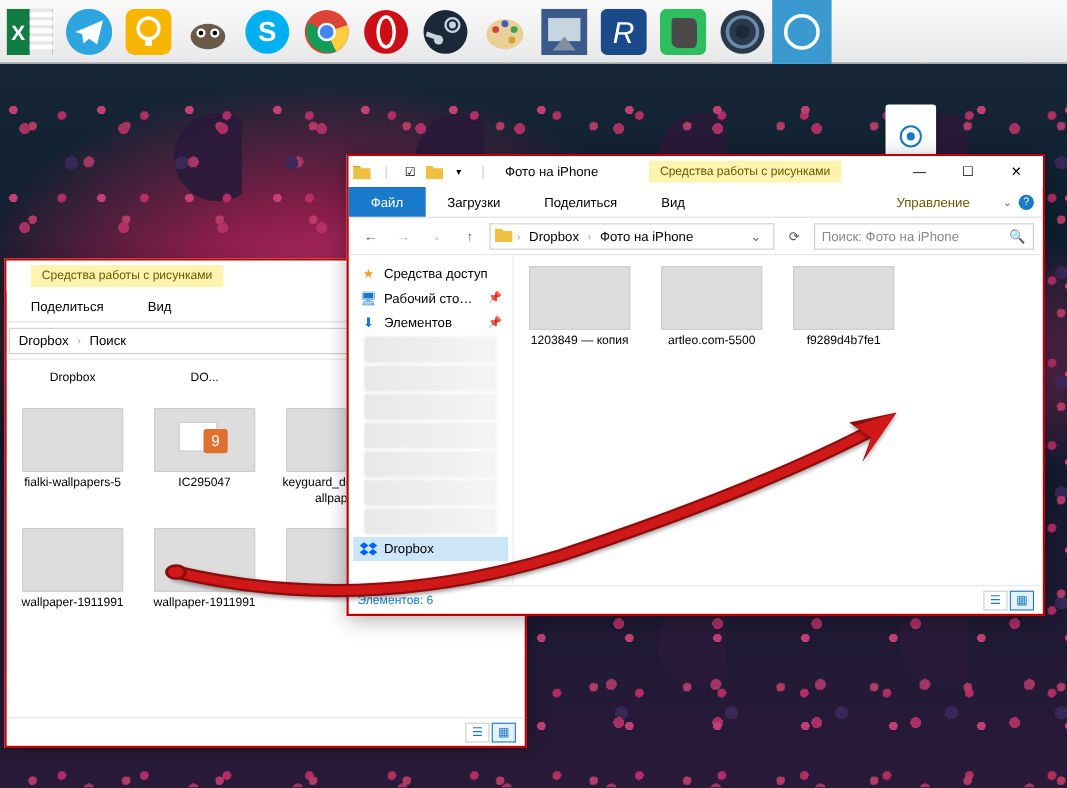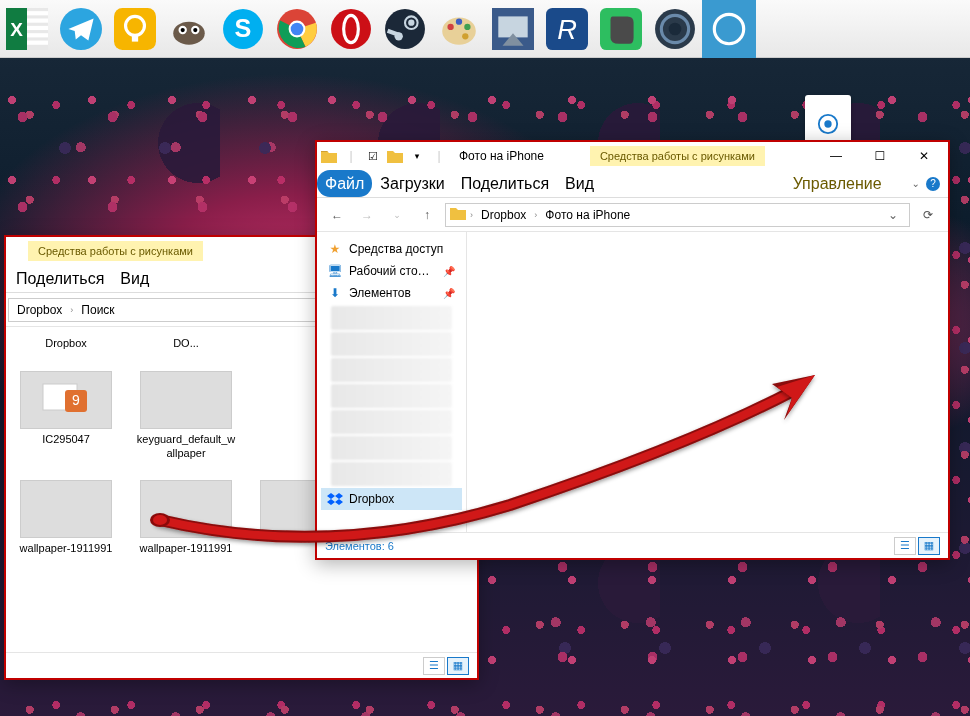--- a/index.html
+++ b/index.html
@@ -40,21 +40,21 @@
 .titlebar { height:28px; background:#fff; display:flex; align-items:center; padding:0 2px; gap:6px; }
 .titlebar .qat { display:flex; gap:2px; align-items:center; }
 .titlebar .qat span { width:20px; height:20px; display:flex; align-items:center; justify-content:center; }
 .titlebar .wtitle { margin-left:4px; font-size:12px; }
 .titlebar .tooltab { font-size:11px; padding:0 10px; height:20px; display:flex; align-items:center; margin-left:auto; }
 .titlebar .tooltab.yellow { background:#fff3b0; color:#6a5a00; }
 .titlebar .winbtns { display:flex; margin-left:auto; }
 .titlebar .winbtn { width:44px; height:28px; display:flex; align-items:center; justify-content:center; font-size:12px; }
 
 .ribbon-tabs { height:28px; display:flex; align-items:stretch; border-bottom:1px solid #ddd; }
-.ribbon-tab { padding:0 8px; display:flex; align-items:center; font-size:16px; cursor:pointer;border-radius:13px; }
+.ribbon-tab { padding:0 20px; display:flex; align-items:center; font-size:12px; cursor:pointer; }
 .ribbon-tab.file { background:#1979ca; color:#fff; }
 .ribbon-tab.context { color:#6a5a00; margin-left:auto; padding-right:30px; }
 .ribbon-spacer { flex:1; }
 .ribbon-end-icons { display:flex; align-items:center; gap:6px; padding-right:8px; }
 .help-circle { width:14px; height:14px; border-radius:50%; background:#1979ca; color:#fff; display:flex; align-items:center; justify-content:center; font-size:10px; }
 
 .addrrow { height:34px; display:flex; align-items:center; gap:6px; padding:0 8px; border-bottom:1px solid #e5e5e5; }
 .navbtn { width:24px; height:24px; display:flex; align-items:center; justify-content:center; color:#555; border-radius:2px; }
 .navbtn.dis { color:#bbb; }
 .addrbox { flex:1; height:24px; border:1px solid #ccc; display:flex; align-items:center; padding:0 4px; gap:4px; font-size:12px; }
@@ -256,20 +256,24 @@
   </div>
   <div class="body">
     <div class="content back">
       <div class="fileitem">
           <div class="fname">Dropbox</div>
         </div>
       <div class="fileitem">
           <div class="fname">DO...</div>
         </div>
       <div style="width:100%;height:0;"></div>
+      <div class="fileitem">
+          <div class="thumb th-blue1"></div>
+          <div class="fname">fialki-wallpapers-5</div>
+        </div>
       <div class="fileitem">
           <div class="thumb th-ic">
             <svg width="50" height="36" viewBox="0 0 50 36">
               <rect x="2" y="2" width="34" height="26" fill="#fff" stroke="#ccc"></rect>
               <rect x="24" y="8" width="22" height="22" rx="3" fill="#e07030"></rect>
               <text x="35" y="23" fill="#fff" font-size="14" text-anchor="middle">9</text>
             </svg>
           </div>
           <div class="fname">IC295047</div>
         </div>
@@ -349,20 +353,24 @@
             <path d="M0 2 L6 2 L8 4 L16 4 L16 14 L0 14 Z" fill="#f0c040"></path>
           </svg></span>
       <span class="sep">›</span>
       <span class="crumb">Dropbox</span>
         <span class="sep">›</span>
       <span class="crumb">Фото на iPhone</span>
       <span style="flex:1"></span>
       <span class="addr-end">⌄</span>
     </div>
     <div class="navbtn">⟳</div>
+    <div class="searchbox">
+      <span>Поиск: Фото на iPhone</span>
+      <span>🔍</span>
+    </div>
   </div>
   <div class="body">
     <div class="navpane">
       <div class="navitem">
           <span class="ic" style="color:#f0a030;">★</span>
           <span>Средства доступ</span>
         </div>
       <div class="navitem">
           <span class="ic" style="color:#1979ca;">🖥</span>
           <span>Рабочий сто…</span>
@@ -380,20 +388,34 @@
       <div class="navblur"></div>
       <div class="navblur"></div>
       <div class="navblur"></div>
       <div class="navitem sel">
           <span class="ic">
             <svg width="16" height="16" viewBox="0 0 16 16">
               <path d="M4 2 L8 5 L4 8 L0 5 Z M12 2 L16 5 L12 8 L8 5 Z M4 8 L8 11 L4 14 L0 11 Z M12 8 L16 11 L12 14 L8 11 Z" fill="#0061ff"></path>
             </svg>
           </span>
           <span>Dropbox</span>
+        </div>
+    </div>
+    <div class="content">
+      <div class="fileitem">
+          <div class="thumb th-pink"></div>
+          <div class="fname">1203849 — копия</div>
+        </div>
+      <div class="fileitem">
+          <div class="thumb th-green"></div>
+          <div class="fname">artleo.com-5500</div>
+        </div>
+      <div class="fileitem">
+          <div class="thumb th-field"></div>
+          <div class="fname">f9289d4b7fe1</div>
         </div>
     </div>
   </div>
   <div class="statusbar">
     <span>Элементов: 6</span>
     <span class="viewbtns">
       <span class="viewbtn">☰</span>
       <span class="viewbtn act">▦</span>
     </span>
   </div>

